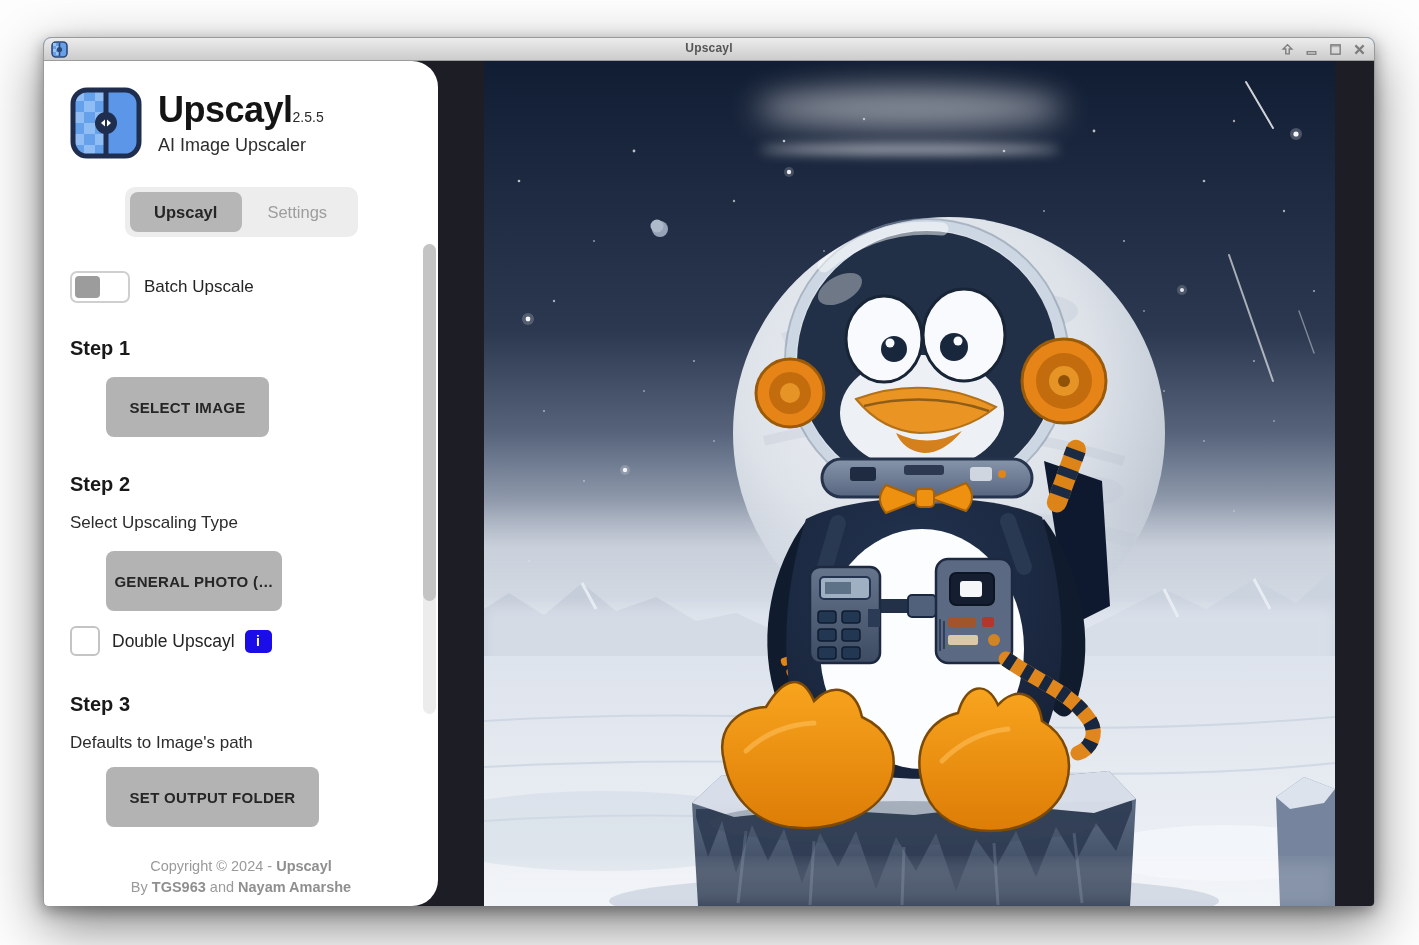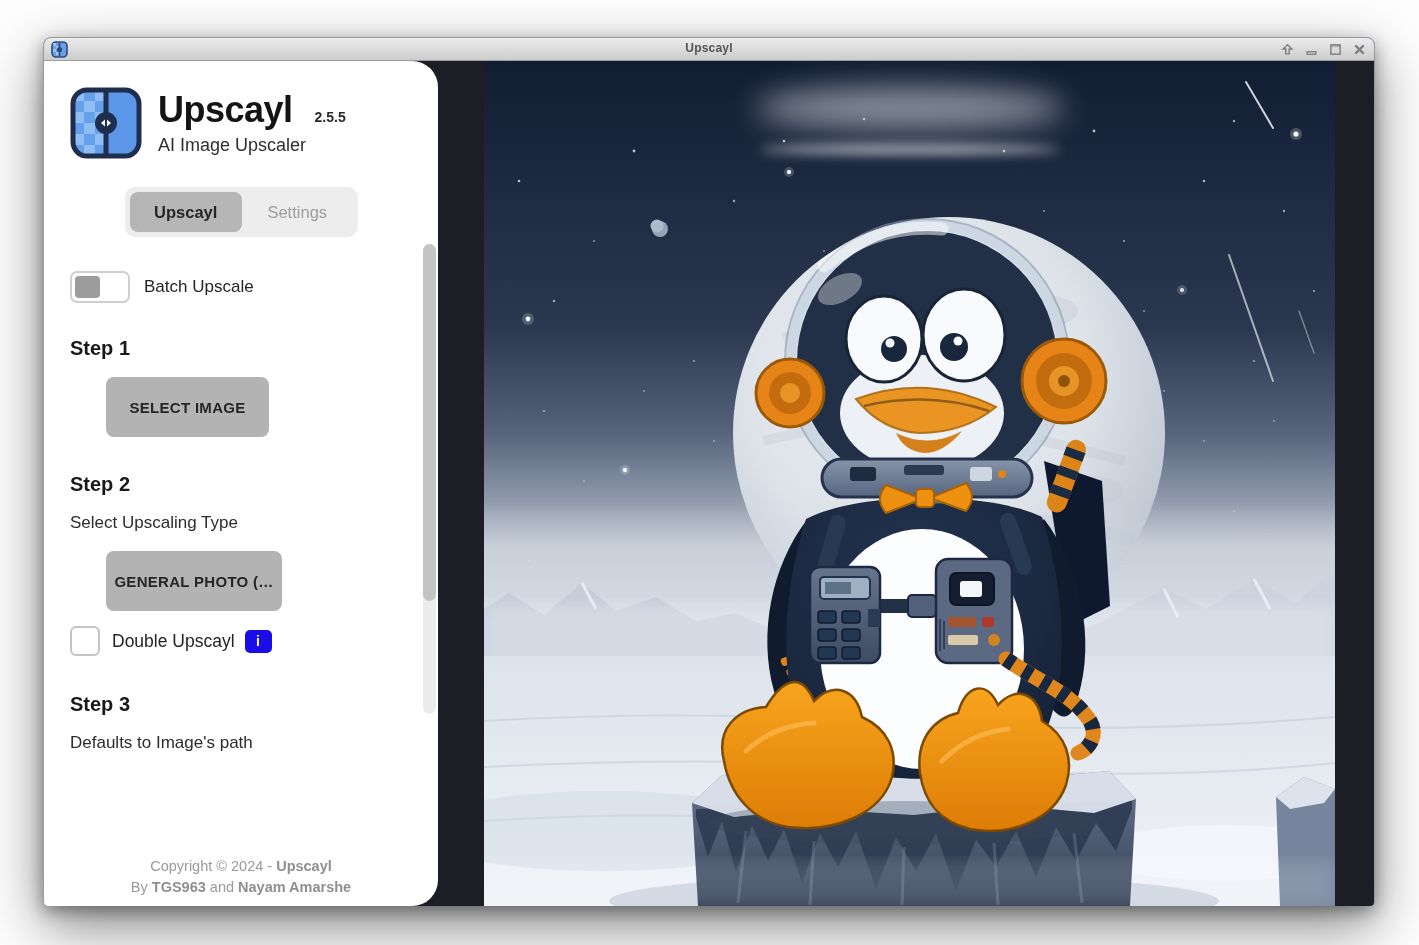--- a/index.html
+++ b/index.html
@@ -26,21 +26,21 @@
     border-radius:0 0 4px 4px; overflow:hidden; }
 
   
   .sidebar { position:absolute; left:0; top:0; width:394px; height:845px;
     background:#ffffff; border-radius:0 26px 26px 0; z-index:5; }
   .brand { position:absolute; left:26px; top:26px; display:flex; align-items:flex-start; }
   .brand-logo { width:72px; height:72px; }
   .brand-text { margin-left:16px; }
   .brand-title-row { display:flex; align-items:baseline; margin-top:2px; }
   .app-name { font-size:36px; font-weight:800; color:#141414; letter-spacing:-.5px; }
-  .app-version { font-size:14px; font-weight:700; color:#2a2a2a; margin-left:22px; }
+  .app-version { font-size:14px; font-weight:400; color:#2a2a2a; margin-left:0; }
   .tagline { font-size:18px; color:#2e2e2e; margin-top:4px; }
 
   .tabs { position:absolute; left:81px; top:126px; width:233px; height:50px;
     background:#ededed; border-radius:10px; display:flex; align-items:center; padding:5px; }
   .tab { flex:1; height:40px; display:flex; align-items:center; justify-content:center;
     font-size:16.5px; color:#9d9d9d; border-radius:8px; cursor:pointer; }
   .tab.active { background:#b6b6b6; color:#262626; font-weight:600; }
 
   .toggle-row { position:absolute; left:26px; top:210px; display:flex; align-items:center; }
   .toggle { width:60px; height:32px; border:2px solid #cfcfcf; border-radius:7px;
@@ -199,20 +199,21 @@
       <button class="btn" style="top:490px; width:176px">GENERAL PHOTO (…</button>
 
       <div class="check-row">
         <div class="checkbox"></div>
         <span class="check-label">Double Upscayl</span>
         <div class="info-badge">i</div>
       </div>
 
       <div class="step-title" style="top:632px">Step 3</div>
       <div class="step-sub" style="top:672px">Defaults to Image's path</div>
+      <button class="btn" style="top:706px; width:213px">SET OUTPUT FOLDER</button>
 
       <div class="footer">
         <div>
           <span>Copyright © 2024 - </span><b>Upscayl</b>
         </div>
         <div>
           <span>By </span><b>TGS963</b><span> and </span><b>Nayam Amarshe</b>
         </div>
       </div>
 

